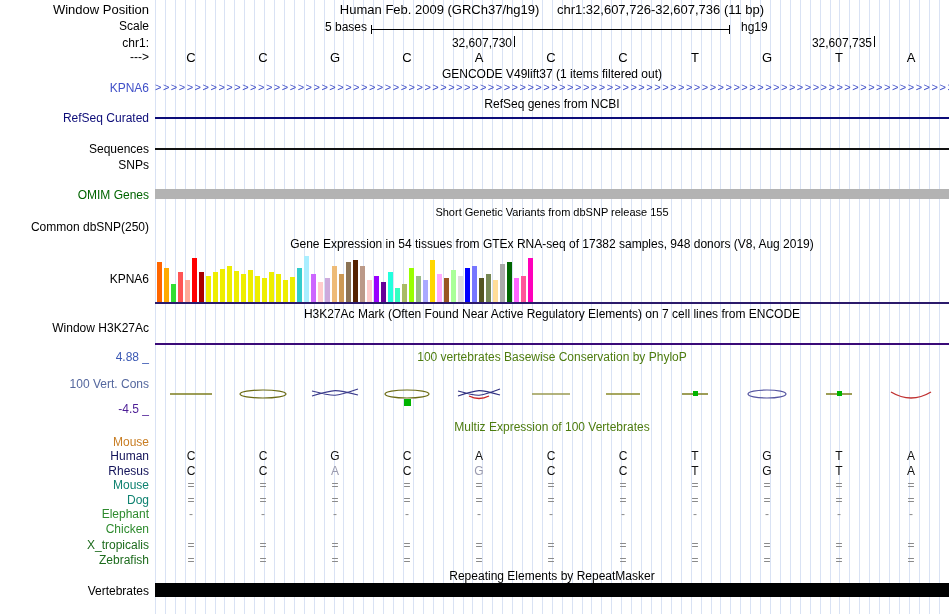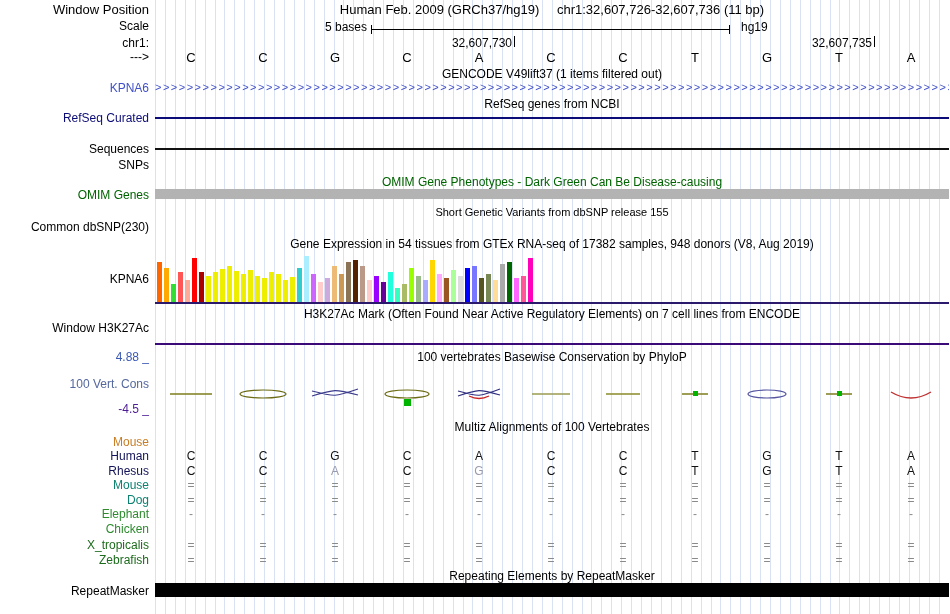--- a/index.html
+++ b/index.html
@@ -18,21 +18,21 @@
   .hline{position:absolute;left:155px;width:794px;background:#000;}
   .vtick{position:absolute;width:1px;background:#000;}
   .base{position:absolute;width:72px;text-align:center;font-size:13px;}
   .tick-num{position:absolute;width:120px;text-align:right;font-size:12px;white-space:nowrap;}
   .tick-bar{position:absolute;width:1px;height:11px;background:#000;}
   .acell{position:absolute;width:72px;text-align:center;font-size:12px;}
   .bar{position:absolute;width:5px;}
   .c-geneblue{color:#4050c8;}
   .c-navy{color:#0c0c78;}
   .c-green{color:#006400;}
-  .c-blue{color:#000000;}
+  .c-blue{color:#4d7c0f;}
   .c-steel{color:#54679e;}
   .c-max{color:#3b59b4;}
   .c-min{color:#4c1d95;}
   #gencode-arrows{
     position:absolute;left:155px;top:81px;width:794px;height:13px;overflow:hidden;
     color:#4050c8;font-size:11px;line-height:13px;letter-spacing:1.5px;white-space:nowrap;
   }
   #omim-bar{position:absolute;left:155px;top:189px;width:794px;height:10px;background:#b3b3b3;}
   #rmsk-bar{position:absolute;left:155px;top:583px;width:794px;height:14px;background:#000;}
   #phylop-svg{position:absolute;left:155px;top:380px;}
@@ -88,26 +88,25 @@
 
   <div class="ctitle" style="top:97px">RefSeq genes from NCBI</div>
   <div class="lbl c-navy" style="top:111px">RefSeq Curated</div>
   <div class="hline" style="top:117px;height:2px;background:#0c0c78"></div>
 
   <div class="lbl" style="top:142px">Sequences</div>
   <div class="hline" style="top:148px;height:2px;background:#111"></div>
 
   <div class="lbl" style="top:158px">SNPs</div>
 
-  <div class="ctitle c-green" style="top:175px">OMIM Gene Phenotypes - Dark Green Can Be Disease-causing</div>
   <div class="lbl c-green" style="top:188px">OMIM Genes</div>
   <div id="omim-bar"></div>
 
   <div class="ctitle small" style="top:206px">Short Genetic Variants from dbSNP release 155</div>
-  <div class="lbl" style="top:220px">Common dbSNP(230)</div>
+  <div class="lbl" style="top:220px">Common dbSNP(250)</div>
 
   <div class="ctitle" style="top:237px">Gene Expression in 54 tissues from GTEx RNA-seq of 17382 samples, 948 donors (V8, Aug 2019)</div>
   <div class="lbl" style="top:272px">KPNA6</div>
   <div id="gtex-bars">
       <div class="bar" style="left: 157px; top: 262px; height: 40px; background: rgb(255, 102, 0);"></div>
       <div class="bar" style="left: 164px; top: 268px; height: 34px; background: rgb(255, 170, 0);"></div>
       <div class="bar" style="left: 171px; top: 284px; height: 18px; background: rgb(51, 221, 51);"></div>
       <div class="bar" style="left: 178px; top: 272px; height: 30px; background: rgb(255, 85, 85);"></div>
       <div class="bar" style="left: 185px; top: 280px; height: 22px; background: rgb(255, 170, 153);"></div>
       <div class="bar" style="left: 192px; top: 258px; height: 44px; background: rgb(255, 0, 0);"></div>
@@ -181,21 +180,21 @@
       <line x1="451" y1="14" x2="485" y2="14" stroke="#8a8a2a" stroke-width="1.5"></line>
       <line x1="527" y1="14" x2="553" y2="14" stroke="#7d7d1e" stroke-width="1.5"></line>
       <rect x="538" y="11" width="5" height="5" fill="#00b400"></rect>
       <ellipse cx="612" cy="14" rx="19" ry="4" fill="none" stroke="#5555a0" stroke-width="1.2"></ellipse>
       <line x1="671" y1="14" x2="697" y2="14" stroke="#7d7d1e" stroke-width="1.5"></line>
       <rect x="682" y="11" width="5" height="5" fill="#00b400"></rect>
       <path d="M736 12 Q 756 24 776 12" fill="none" stroke="#c03030" stroke-width="1.4"></path>
     </svg>
   <div class="lbl c-min" style="top:402px">-4.5 _</div>
 
-  <div class="ctitle c-blue" style="top:420px">Multiz Alignments of 100 Vertebrates</div>
+  <div class="ctitle c-blue" style="top:420px">Multiz Expression of 100 Vertebrates</div>
   <div id="multiz-rows">
       <div class="lbl" style="top: 435px; color: rgb(200, 125, 35);">Mouse</div>
       <div class="lbl" style="top: 449px; color: rgb(20, 20, 90);">Human</div>
       <div class="acell" style="left: 155px; top: 449px; color: rgb(17, 17, 17);">C</div>
       <div class="acell" style="left: 227px; top: 449px; color: rgb(17, 17, 17);">C</div>
       <div class="acell" style="left: 299px; top: 449px; color: rgb(17, 17, 17);">G</div>
       <div class="acell" style="left: 371px; top: 449px; color: rgb(17, 17, 17);">C</div>
       <div class="acell" style="left: 443px; top: 449px; color: rgb(17, 17, 17);">A</div>
       <div class="acell" style="left: 515px; top: 449px; color: rgb(17, 17, 17);">C</div>
       <div class="acell" style="left: 587px; top: 449px; color: rgb(17, 17, 17);">C</div>
@@ -272,15 +271,15 @@
       <div class="acell" style="left: 443px; top: 553px; color: rgb(138, 138, 138);">=</div>
       <div class="acell" style="left: 515px; top: 553px; color: rgb(138, 138, 138);">=</div>
       <div class="acell" style="left: 587px; top: 553px; color: rgb(138, 138, 138);">=</div>
       <div class="acell" style="left: 659px; top: 553px; color: rgb(138, 138, 138);">=</div>
       <div class="acell" style="left: 731px; top: 553px; color: rgb(138, 138, 138);">=</div>
       <div class="acell" style="left: 803px; top: 553px; color: rgb(138, 138, 138);">=</div>
       <div class="acell" style="left: 875px; top: 553px; color: rgb(138, 138, 138);">=</div>
     </div>
 
   <div class="ctitle" style="top:569px">Repeating Elements by RepeatMasker</div>
-  <div class="lbl" style="top:584px">RepeatMasker</div>
+  <div class="lbl" style="top:584px">Vertebrates</div>
   <div id="rmsk-bar"></div>
 </div>
 
 </body></html>

